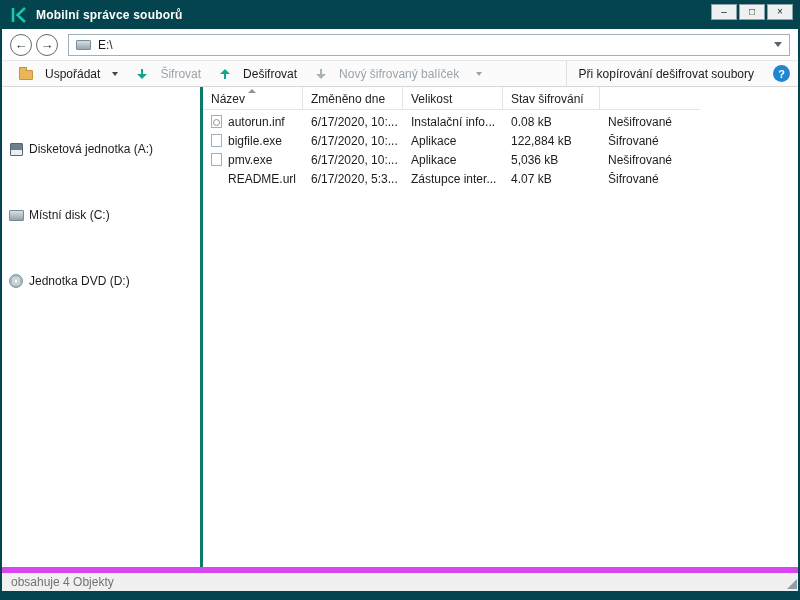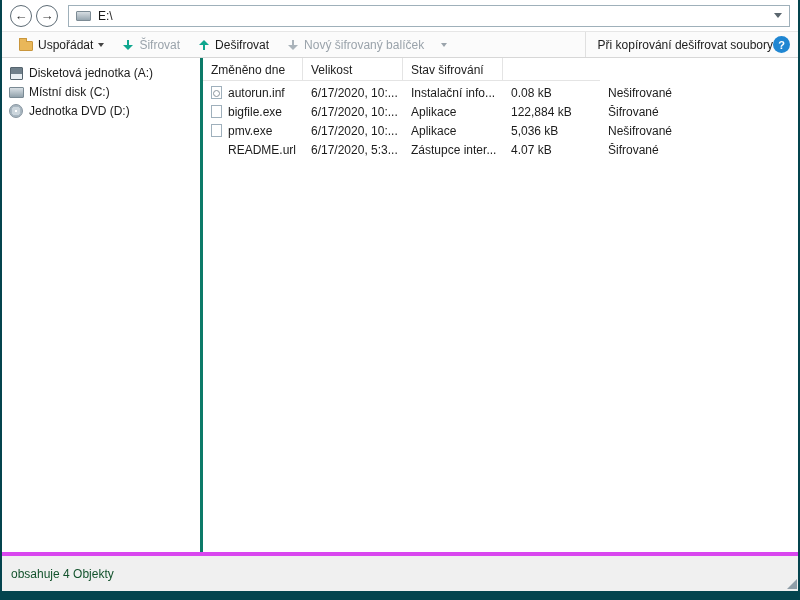--- a/index.html
+++ b/index.html
@@ -23,45 +23,45 @@
             font-size:13px; font-weight:bold; color:#333; display:flex; align-items:center; justify-content:center; padding:0; font-family:inherit; }
   .arrow-left-glyph::before { content:"←"; }
   .arrow-right-glyph::before { content:"→"; }
   .addressbar { flex:1; height:22px; border:1px solid #9fb0ba; display:flex; align-items:center; padding:0 7px; margin-left:6px; background:#fff; }
   .addr-drive { width:15px; height:10px; background:linear-gradient(180deg,#d6dde2,#97a6b0); border:1px solid #7c8b95; border-radius:1px; margin-right:7px; flex:0 0 auto; }
   .addr-text { flex:1; }
   .addr-chev { width:0; height:0; border-left:4px solid transparent; border-right:4px solid transparent; border-top:5px solid #5a666e; }
 
   
   .toolbar { height:27px; display:flex; align-items:center; background:#fbfbfb; border-top:1px solid #e6e6e6; border-bottom:1px solid #d7d7d7; padding:0 8px; flex:0 0 auto; }
-  .tbtn { display:flex; align-items:center; gap:5px; padding:0 9px; height:100%; background:none; border:none; font-family:inherit; font-size:12px; color:#1c1c1c; cursor:default; }
+  .tbtn { display:flex; align-items:center; gap:12px; padding:0 9px; height:100%; background:none; border:none; font-family:inherit; font-size:12px; color:#1c1c1c; cursor:default; }
   .tbtn.disabled { color:#9aa3ab; }
   .caret { width:0; height:0; border-left:3.5px solid transparent; border-right:3.5px solid transparent; border-top:4px solid #444; display:inline-block; }
   .caret.gray { border-top-color:#9aa3ab; }
   .menu-caret-btn { background:none; border:none; padding:0 8px; height:100%; display:flex; align-items:center; }
-  .tb-right { margin-left:auto; display:flex; align-items:center; gap:0; border-left:1px solid #e0e0e0; padding-left:12px; height:100%; }
+  .tb-right { margin-left:auto; display:flex; align-items:center; gap:19px; border-left:1px solid #e0e0e0; padding-left:12px; height:100%; }
   .help-icon { width:17px; height:17px; border-radius:50%; background:#1f86d2; color:#fff; font-weight:bold;
                display:flex; align-items:center; justify-content:center; font-size:11px; flex:0 0 auto; }
   .help-icon::before { content:"?"; }
 
   
   .ticon { position:relative; width:12px; height:12px; display:inline-block; flex:0 0 auto; }
   .arrow-down-teal::before { content:""; position:absolute; left:5px; top:1px; width:2px; height:5px; background:#0fa78f; }
   .arrow-down-teal::after  { content:""; position:absolute; left:1px; top:6px; border-left:5px solid transparent; border-right:5px solid transparent; border-top:5px solid #0fa78f; }
   .arrow-up-teal::before   { content:""; position:absolute; left:5px; top:6px; width:2px; height:5px; background:#0fa78f; }
   .arrow-up-teal::after    { content:""; position:absolute; left:1px; top:1px; border-left:5px solid transparent; border-right:5px solid transparent; border-bottom:5px solid #0fa78f; }
   .arrow-down-gray::before { content:""; position:absolute; left:5px; top:1px; width:2px; height:5px; background:#aab3ba; }
   .arrow-down-gray::after  { content:""; position:absolute; left:1px; top:6px; border-left:5px solid transparent; border-right:5px solid transparent; border-top:5px solid #aab3ba; }
   .folder-icon { position:relative; width:14px; height:10px; background:#e9b759; border:1px solid #c9963c; border-radius:1px; margin-top:2px; }
   .folder-icon::before { content:""; position:absolute; top:-4px; left:-1px; width:6px; height:3px; background:#e9b759; border:1px solid #c9963c; border-bottom:none; border-radius:1px 1px 0 0; }
 
   
   .main { flex:1; display:flex; min-height:0; }
   .sidebar { width:198px; padding-top:5px; overflow:hidden; background:#fff; }
-  .sb-item { height:19px; display:flex; align-items:center; padding-left:7px; cursor:default; white-space:nowrap; }
+  .sb-item { height:19px; display:flex; align-items:center; padding-left:7px; cursor:default; white-space:nowrap;margin-top:47px; }
   .sb-item.selected { background:#dbe7f2; }
   .sb-icon { display:inline-block; width:14px; height:13px; margin-right:6px; position:relative; flex:0 0 auto; }
   .floppy-drive-icon::before { content:""; position:absolute; left:1px; top:1px; width:11px; height:11px;
       background:linear-gradient(180deg,#6f7f8a 0 55%,#e8eef2 55%); border:1px solid #55646e; border-radius:1px; }
   .hard-disk-icon::before { content:""; position:absolute; left:0; top:2px; width:13px; height:9px;
       background:linear-gradient(180deg,#d9e0e5,#92a2ac); border:1px solid #7a8a94; border-radius:1px; }
   .dvd-drive-icon::before { content:""; position:absolute; left:0; top:0; width:12px; height:12px; border-radius:50%;
       background:radial-gradient(circle at 50% 50%, #fff 0 1.5px, #ccd6dd 1.5px 4.5px, #a9b7c1 4.5px); border:1px solid #8795a0; }
   .lock-icon::before { content:""; position:absolute; left:3px; top:0; width:8px; height:7px;
       border:2px solid #13a98e; border-bottom:none; border-radius:4px 4px 0 0; }
@@ -80,30 +80,44 @@
   .frow { display:grid; grid-template-columns:100px 100px 100px 97px 100px 1fr; height:19px; align-items:center; cursor:default; }
   .frow:first-child { margin-top:2px; }
   .cell { padding-left:8px; white-space:nowrap; overflow:hidden; display:flex; align-items:center; }
   .ficon { display:inline-block; width:11px; height:13px; margin-right:6px; position:relative; flex:0 0 auto;
            background:#fff; border:1px solid #9fb0bc; }
   .ficon.gear-file-icon::before { content:""; position:absolute; left:1px; top:3px; width:5px; height:5px;
            border:1.5px solid #8a949c; border-radius:50%; }
   .ficon.none { visibility:hidden; }
 
   
-  .statusbar { height:39px; background:#f0f0f0; border-top:4px solid #d946ef; display:flex; align-items:center;
-               padding:0 9px; position:relative; flex:0 0 auto; color:#14532d; }
+  .statusbar { height:24px; background:#f0f0f0; border-top:6px solid #d946ef; display:flex; align-items:center;
+               padding:0 9px; position:relative; flex:0 0 auto; color:#737373; }
   .grip { position:absolute; right:1px; bottom:2px; width:0; height:0;
           border-bottom:10px solid #8f9ea8; border-left:10px solid transparent; }
 </style>
 </head>
 <body>
 
 <div class="window">
 
+  <div class="titlebar">
+    <span class="logo">
+      <svg width="18" height="16" viewBox="0 0 18 16">
+        <path d="M3 1v14" stroke="#17c7a7" stroke-width="2.6" fill="none"></path>
+        <path d="M15 1L7.5 8l7.5 7" stroke="#17c7a7" stroke-width="2.6" fill="none"></path>
+      </svg>
+    </span>
+    <span class="title">Mobilní správce souborů</span>
+    <span class="winbtns">
+      <button class="winbtn">–</button>
+      <button class="winbtn">□</button>
+      <button class="winbtn">×</button>
+    </span>
+  </div>
 
   <div class="navbar">
     <button class="navbtn">
         <span class="arrow-left-glyph"></span>
       </button>
     <button class="navbtn">
         <span class="arrow-right-glyph"></span>
       </button>
     <div class="addressbar">
       <span class="addr-drive"></span>
@@ -151,20 +165,24 @@
         </div>
         <div class="sb-item">
           <span class="sb-icon dvd-drive-icon"></span>
           <span>Jednotka DVD (D:)</span>
         </div>
       </div>
     <div class="divider"></div>
     <div class="filearea">
       <div class="fl-header" id="fl-header">
           <div class="hcell">
+            <span>Název</span>
+            <span class="sort-up-icon"></span>
+          </div>
+          <div class="hcell">
             <span>Změněno dne</span>
           </div>
           <div class="hcell">
             <span>Velikost</span>
           </div>
           <div class="hcell">
             <span>Stav šifrování</span>
           </div>
           <div class="hcell filler"></div>
         </div>

